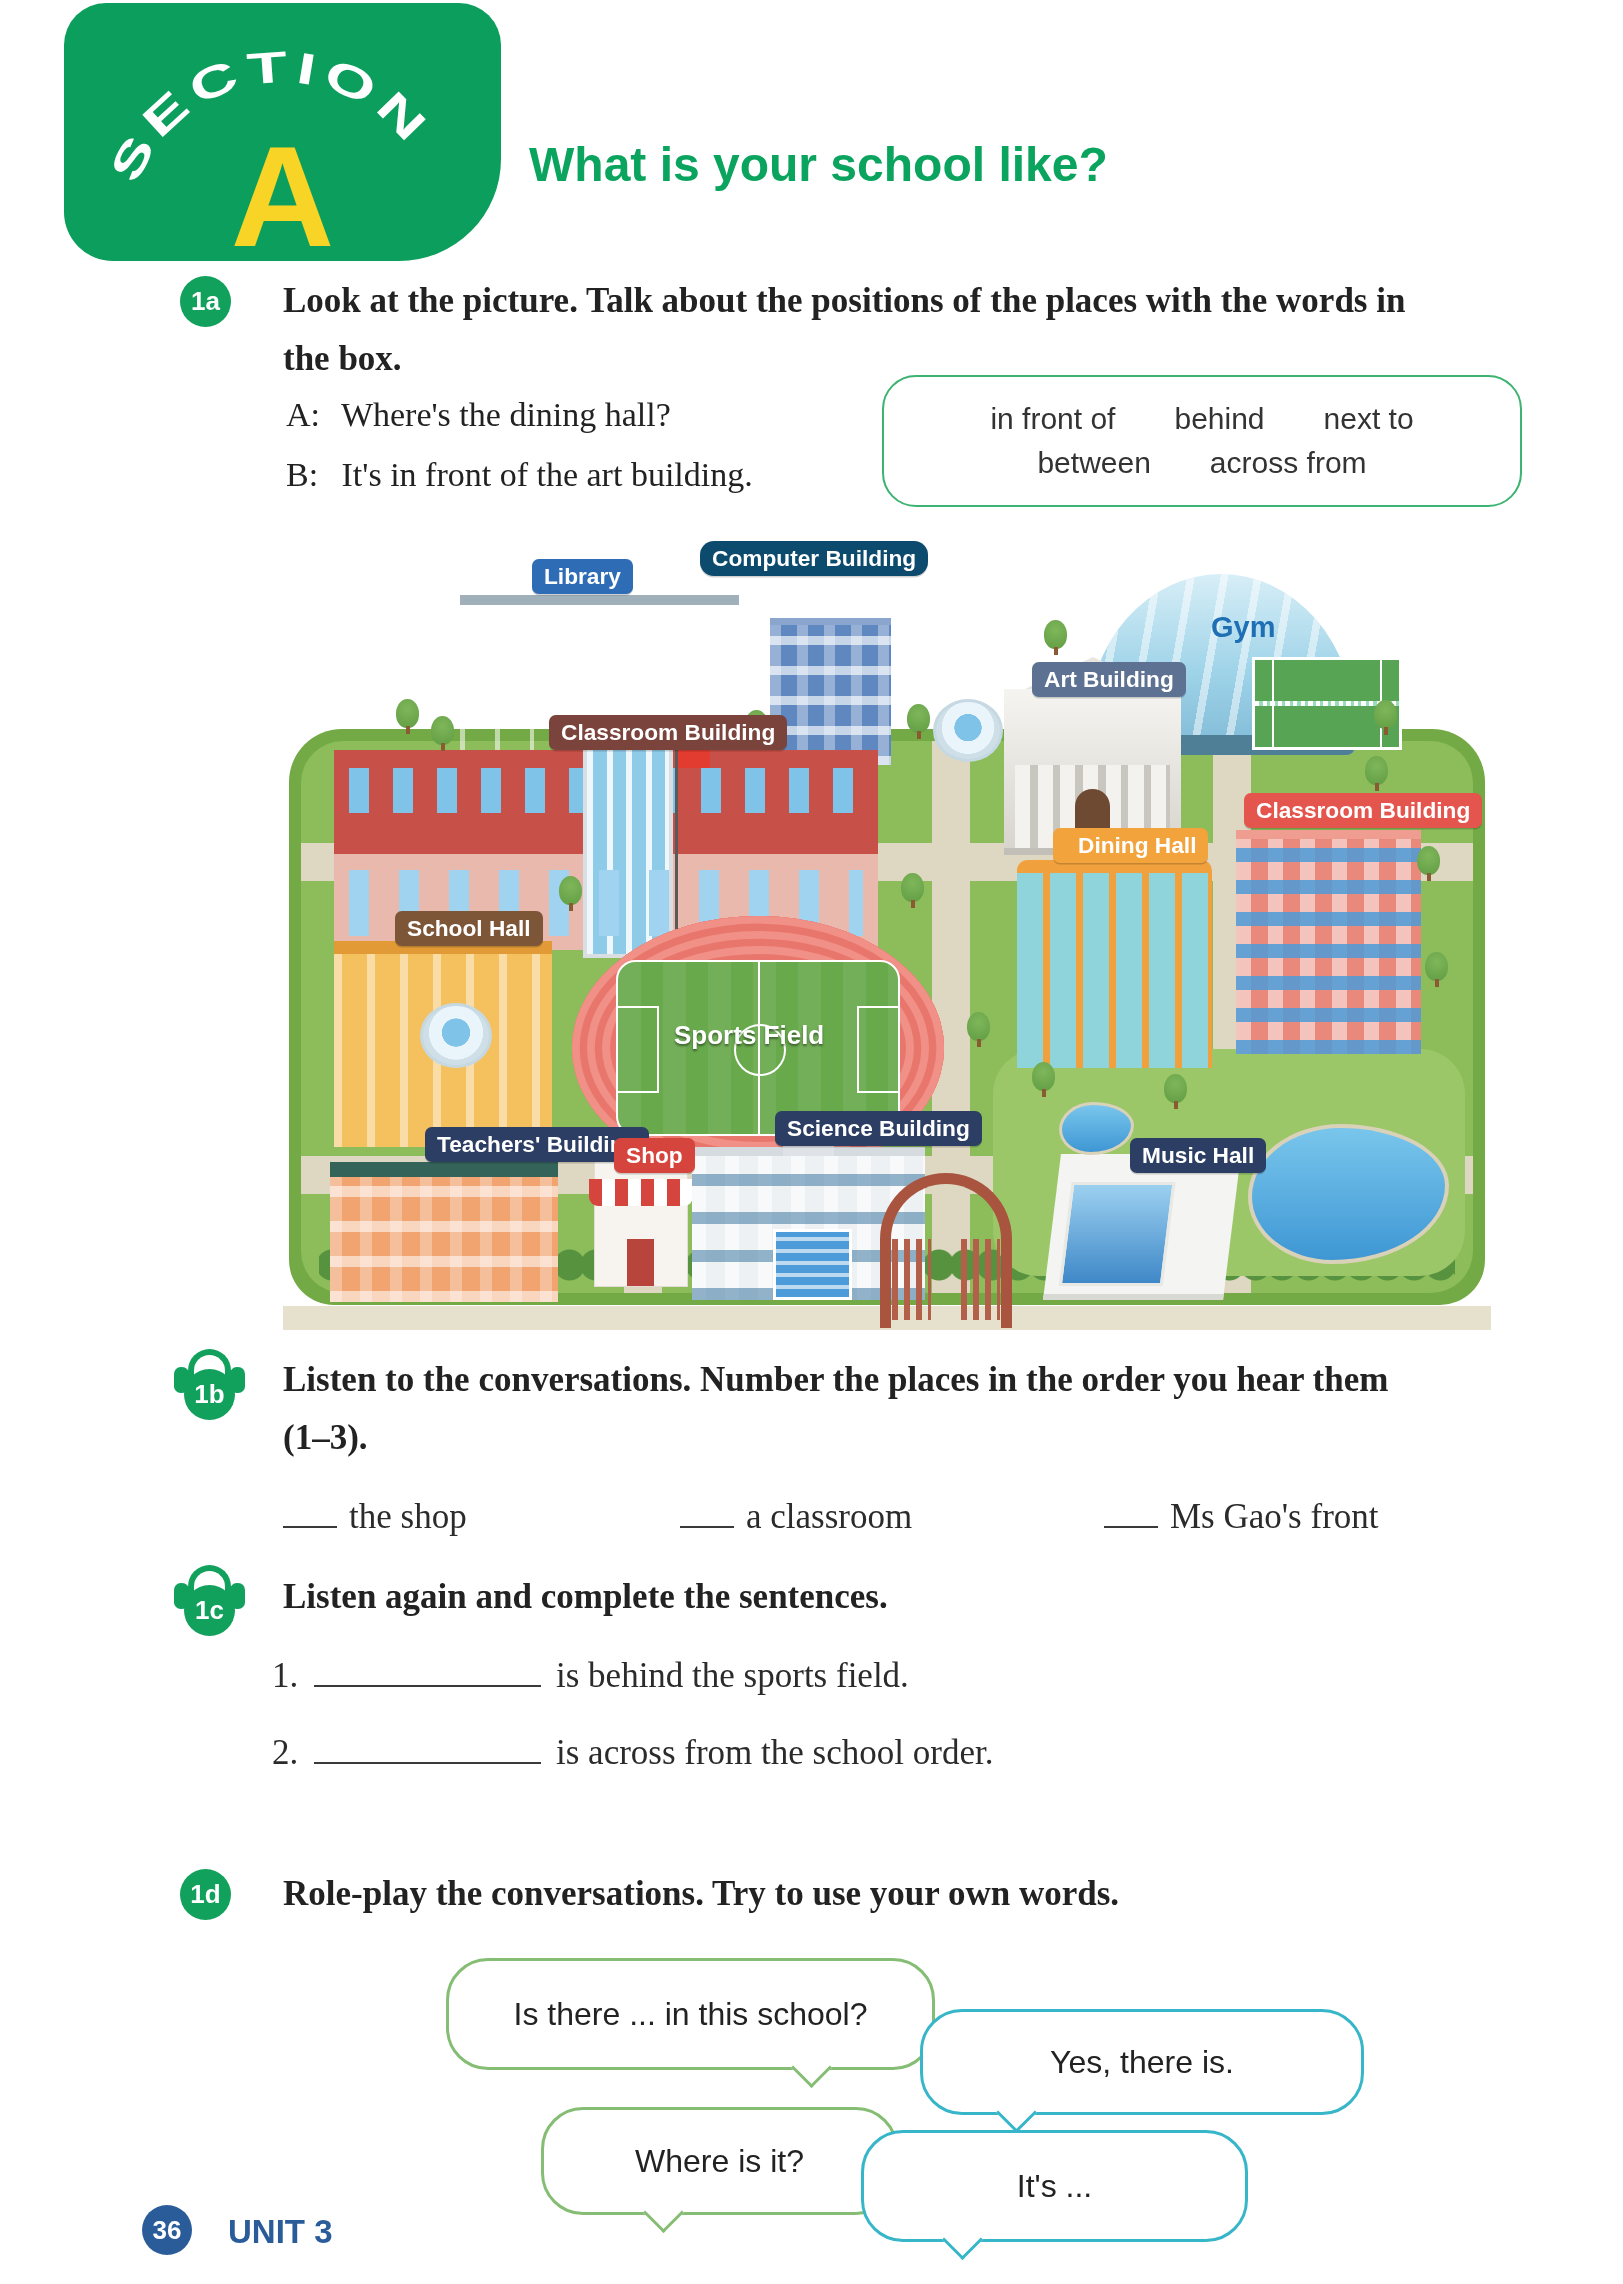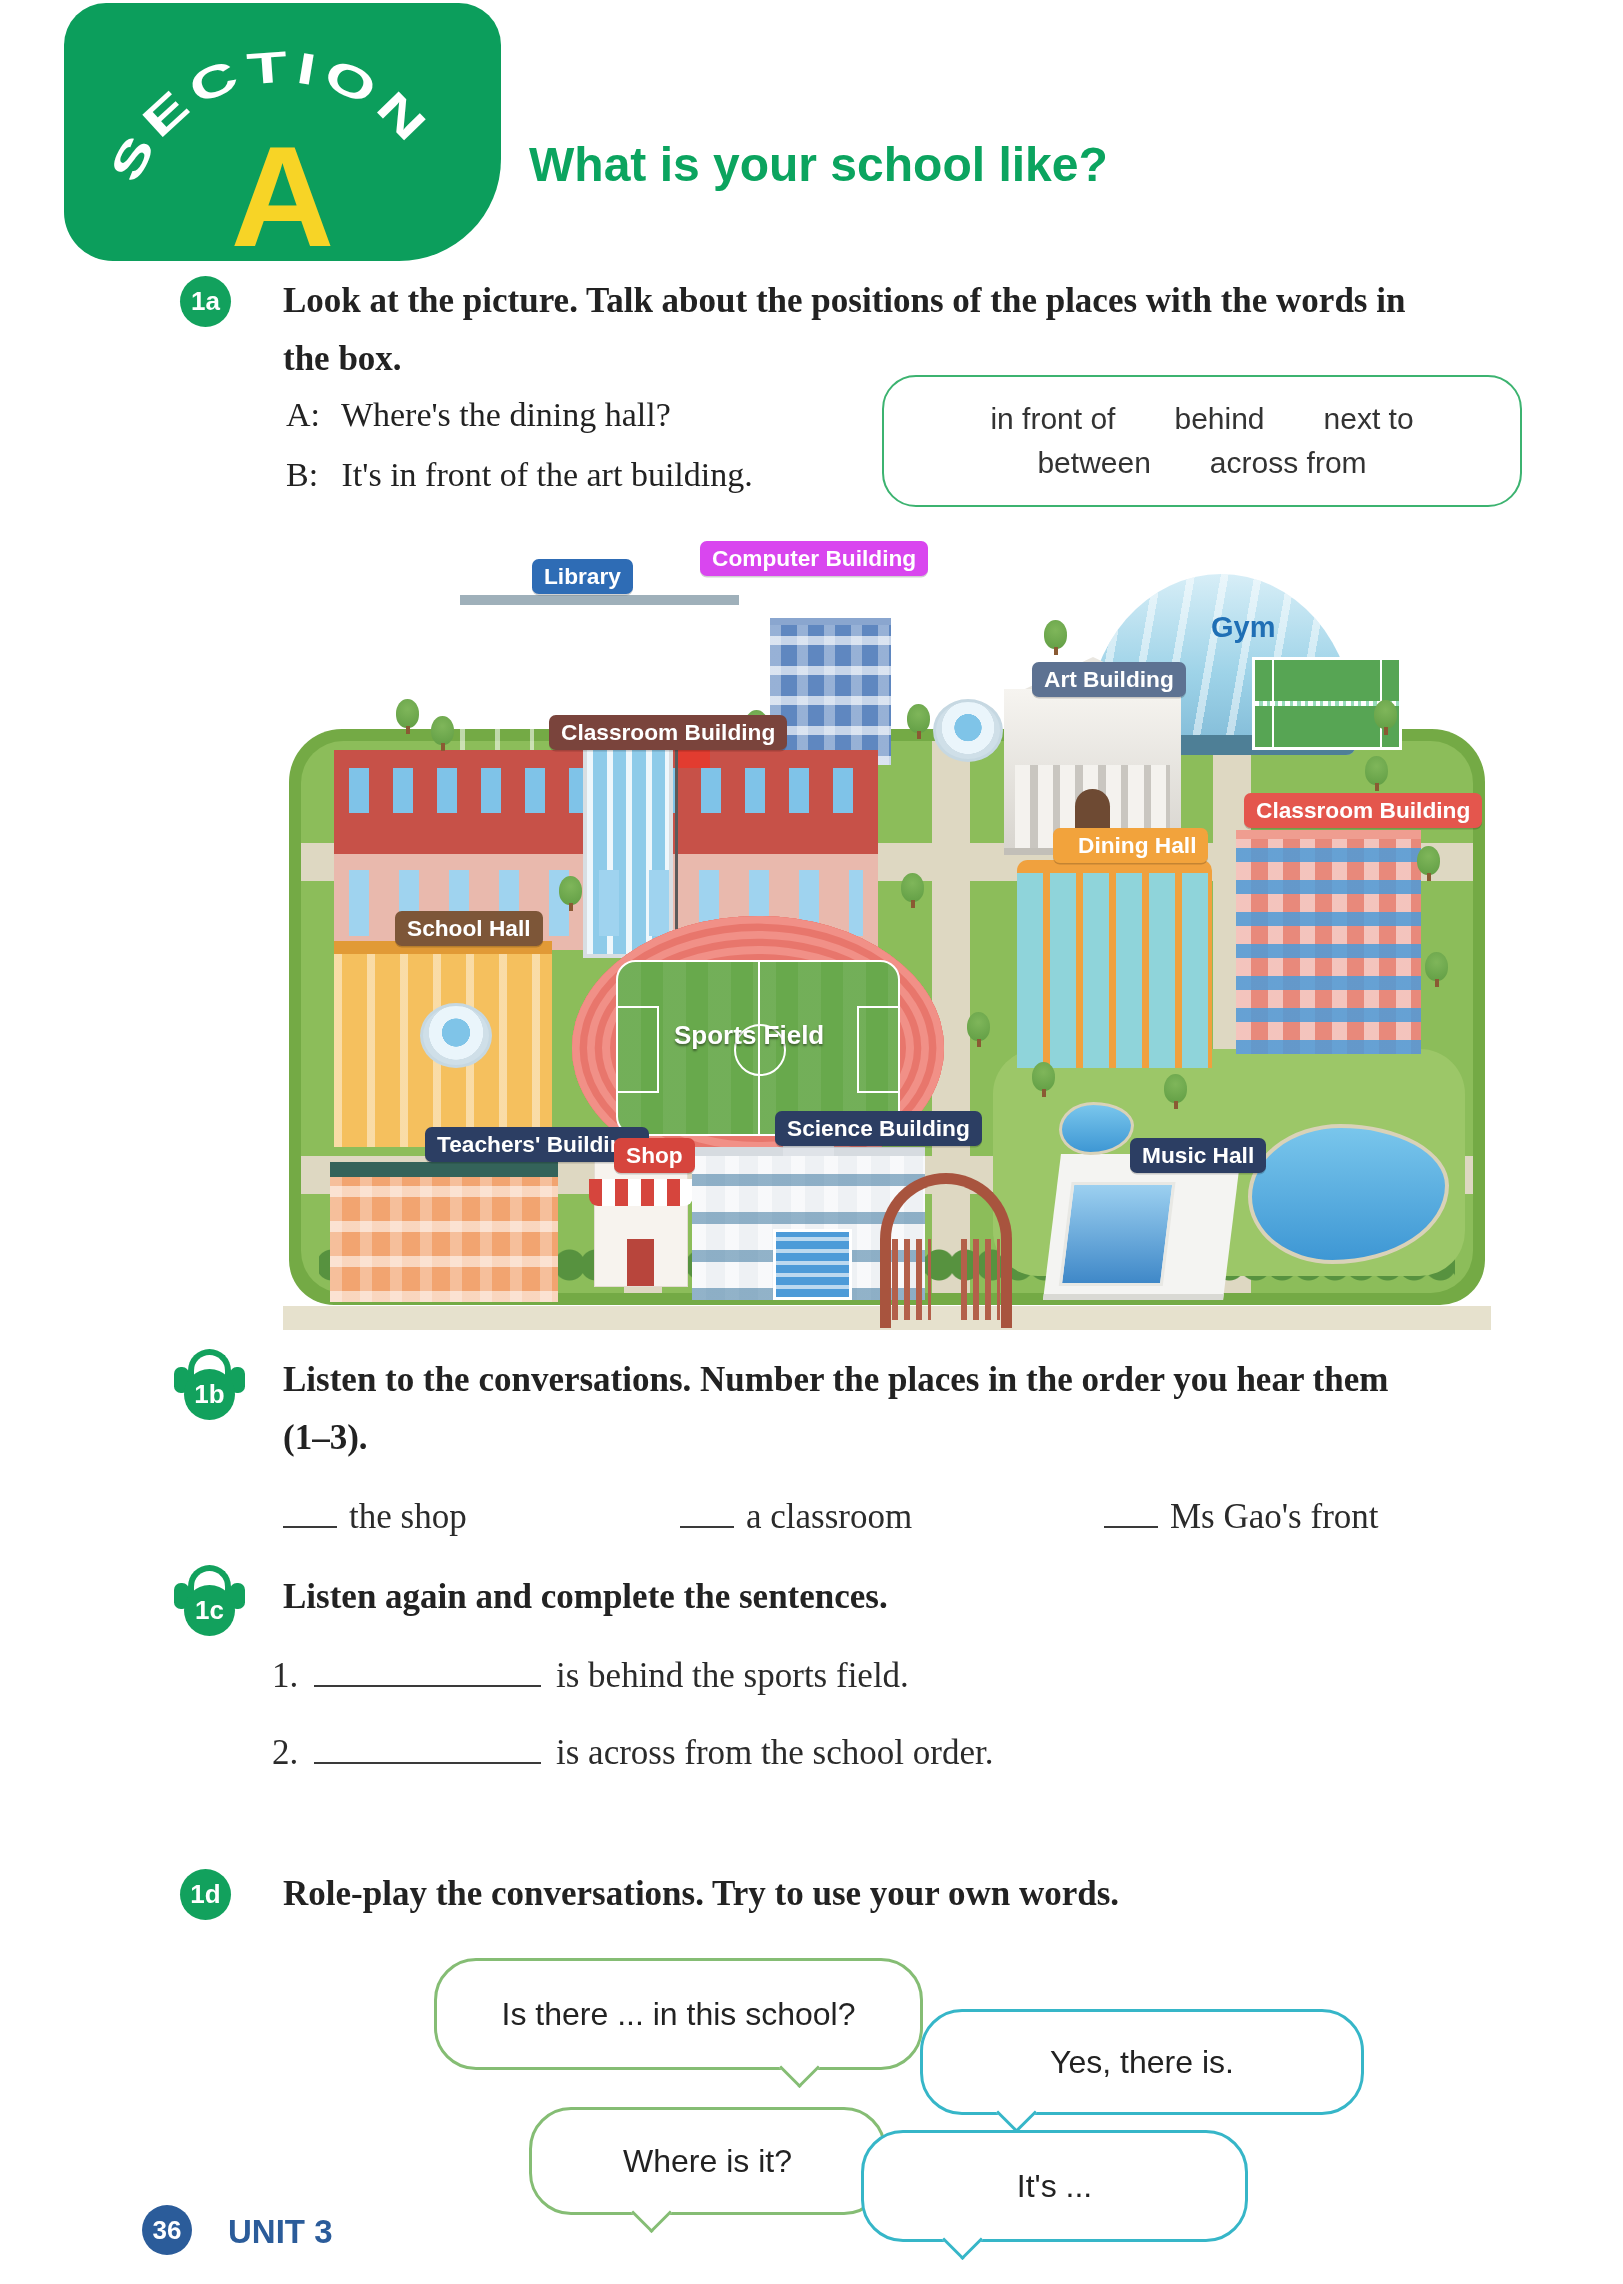--- a/index.html
+++ b/index.html
@@ -39,21 +39,21 @@
   .blank{display:inline-block;border-bottom:2.3px solid #3a3a3a;height:29px;vertical-align:baseline;}
   .listen-item{position:absolute;font-size:35px;white-space:nowrap;}
   .listen-item .blank{width:54px;margin-right:12px;}
   .c-item{position:absolute;font-size:35px;white-space:nowrap;}
   .c-item .num{display:inline-block;width:42px;}
   .c-item .blank{width:227px;margin-right:15px;}
 
   
   .bubble{position:absolute;background:#fff;border-radius:42px;display:flex;align-items:center;
     justify-content:center;font-family:"Liberation Sans",sans-serif;font-size:32px;color:#222;}
-  .bubble.green{border:3.8px solid #85bd74;}
+  .bubble.green{border:3.8px solid #85bd74;margin-left:12px;}
   .bubble.teal{border:3.8px solid #36b6c8;}
   .tail{position:absolute;bottom:-15px;width:26px;height:26px;background:#fff;transform:rotate(45deg);}
   .green>.tail{border-right:3.8px solid #85bd74;border-bottom:3.8px solid #85bd74;}
   .teal>.tail{border-right:3.8px solid #36b6c8;border-bottom:3.8px solid #36b6c8;}
 
   
   .page-num{position:absolute;left:142px;top:2205px;width:50px;height:50px;border-radius:50%;
     background:#2b5c9a;color:#fff;font-family:"Liberation Sans",sans-serif;font-weight:bold;
     font-size:26px;display:flex;align-items:center;justify-content:center;}
   .unit{position:absolute;left:228px;top:2213px;font-family:"Liberation Sans",sans-serif;
@@ -166,21 +166,21 @@
   .gate .leaf{position:absolute;bottom:0;top:66px;width:39px;
     background:repeating-linear-gradient(90deg,#b3604a 0 6px,rgba(255,255,255,0) 6px 12px);}
   .gate .leaf.l{left:12px;} .gate .leaf.r{right:12px;}
   .tree{position:absolute;width:22.7px;height:29px;z-index:3;
     background:radial-gradient(circle at 50% 35%,#7fb65a,#5f9c43);border-radius:50% 50% 46% 46%;}
   .tree::after{content:"";position:absolute;left:50%;bottom:-6px;width:3.8px;height:7.6px;margin-left:-1.5px;
     background:#8a5a33;}
   .chip{position:absolute;z-index:4;font-family:"Liberation Sans",sans-serif;font-weight:bold;
     color:#fff;font-size:22.7px;padding:3.8px 12px;border-radius:6.8px;white-space:nowrap;
     box-shadow:0 1.5px 0 rgba(0,0,0,.18);}
-  .chip.c-library{background:#2e6cb5;} .chip.c-computer{background:#d946ef;}
+  .chip.c-library{background:#2e6cb5;} .chip.c-computer{background:#0c4a6e;border-radius:14px;}
   .chip.c-art{background:#5d7292;} .chip.c-clsl{background:#7a443c;}
   .chip.c-clsr{background:#e4564d;} .chip.c-dining{background:#f2a33c;}
   .chip.c-school{background:#7d5638;} .chip.c-navy{background:#2c3e63;}
   .chip.c-shop{background:#d6453d;}
   .field-label{position:absolute;z-index:4;color:#fff;font-family:"Liberation Sans",sans-serif;
     font-weight:bold;font-size:26px;text-shadow:0 1.5px 2.3px rgba(0,0,0,.45);}
 </style>
 </head>
 <body>
 

